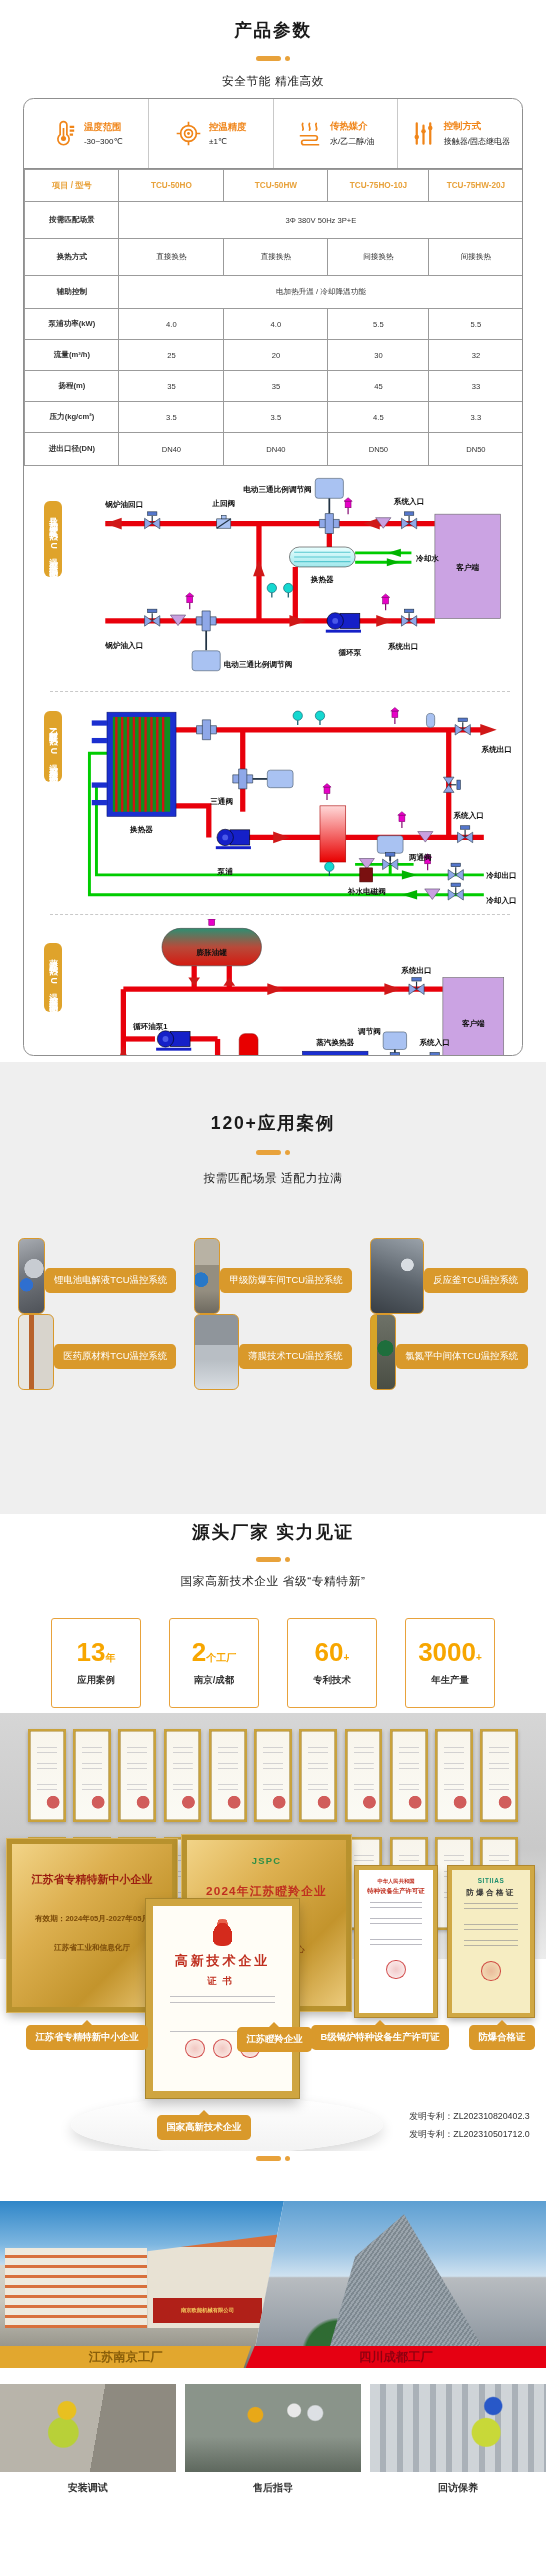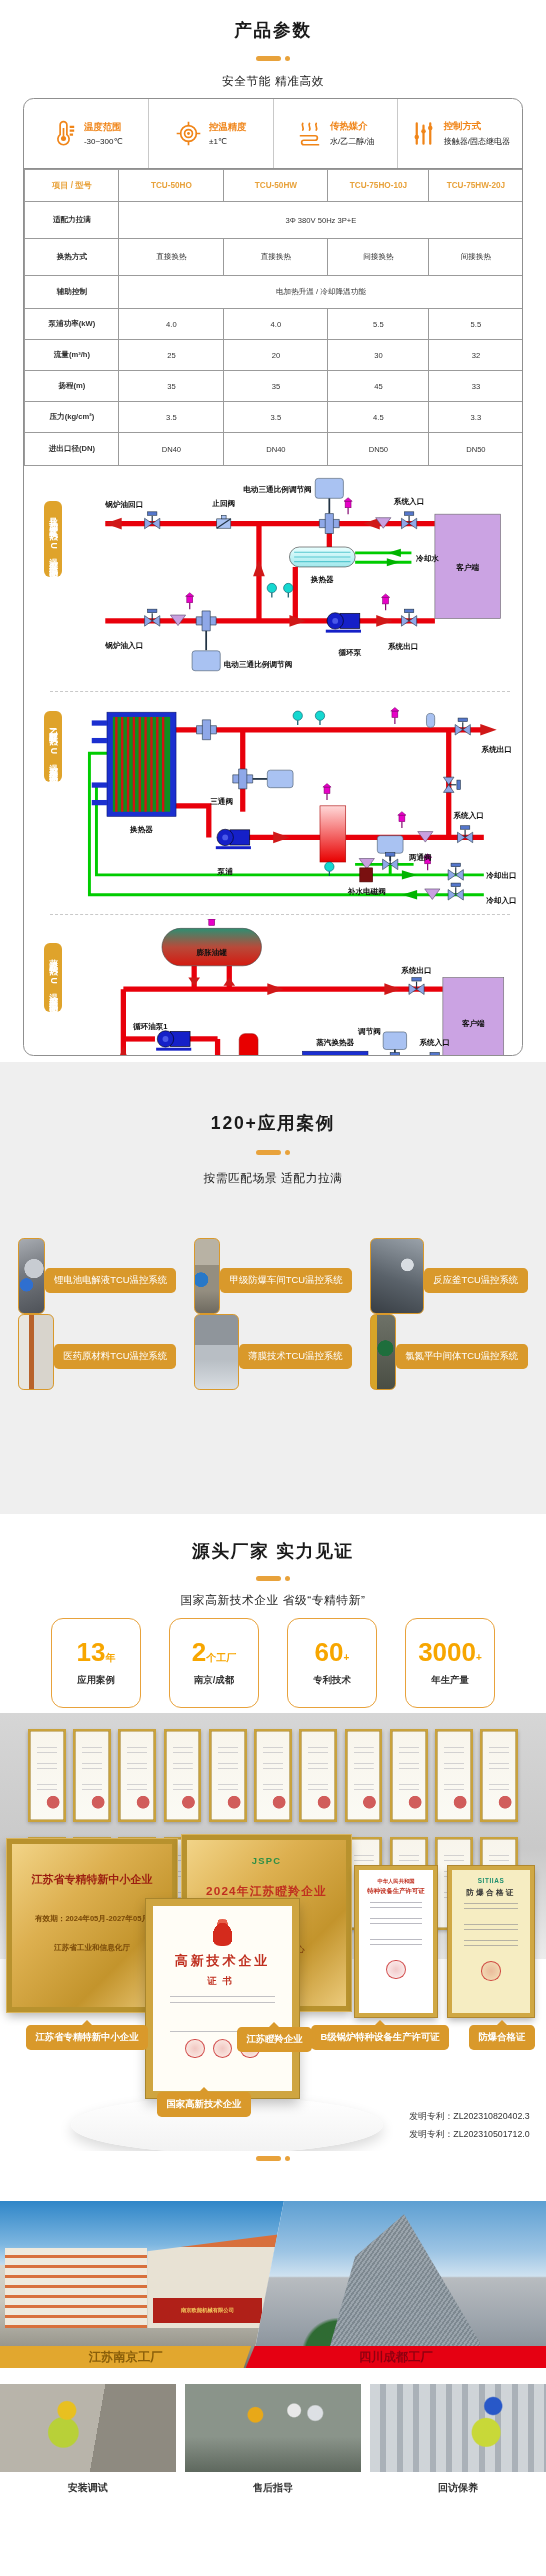--- a/index.html
+++ b/index.html
@@ -48,25 +48,25 @@
   .case .photo{width:158px;height:76px;border:1.2px solid #D9992B;border-radius:5.9px;box-sizing:border-box}
   .case .cap{margin-top:26px;margin-bottom:16.4px;background:#D9992B;color:#fff;font-size:9.4px;padding:5.9px 9.4px;border-radius:4.7px;white-space:nowrap}
   .ph{background-color:#888}
   .p1{background:radial-gradient(circle at 30% 62%,#2f6fd0 0 13%,rgba(0,0,0,0) 14%),radial-gradient(circle at 60% 40%,#c8ccd2 0 20%,rgba(0,0,0,0) 21%),linear-gradient(160deg,#a8acb2 0%,#74787e 45%,#4e5258 100%)}
   .p2{background:radial-gradient(circle at 25% 55%,#2878c8 0 16%,rgba(0,0,0,0) 17%),linear-gradient(180deg,#b8b2a4 0 35%,#948e80 35% 70%,#6e6a60 100%)}
   .p3{background:radial-gradient(circle at 70% 35%,#d8dde2 0 10%,rgba(0,0,0,0) 11%),linear-gradient(200deg,#9aa2aa 0%,#5a626a 55%,#383e44 100%)}
   .p4{background:linear-gradient(90deg,#e8e6e0 0 30%,#b8622a 30% 45%,#d8d4cc 45% 100%),linear-gradient(#cfcbc3,#9d9991)}
   .p5{background:linear-gradient(180deg,#8f959b 0 40%,#b8bec4 40% 60%,#d8dde2 100%)}
   .p6{background:radial-gradient(circle at 60% 45%,#1e6e3c 0 18%,rgba(0,0,0,0) 19%),repeating-linear-gradient(90deg,#d8a428 0 5.9px,rgba(0,0,0,0) 5.9px 35px),linear-gradient(180deg,#6e7268 0%,#4a4e44 100%)}
   
-  .s-title{padding-top:25px}
+  .s-title{padding-top:6px}
   .s-dash{margin-top:13px}
   .s-sub{margin-top:11.7px}
   .stats{position:absolute;left:0;right:0;top:104px;display:flex;justify-content:center;gap:28px}
-  .stat{width:88px;height:88px;border:0.6px solid #E8A23B;border-radius:12px;display:flex;flex-direction:column;align-items:center;justify-content:center;background:#fff}
+  .stat{width:88px;height:88px;border:0.6px solid #E8A23B;border-radius:3px;display:flex;flex-direction:column;align-items:center;justify-content:center;background:#fff}
   .stat .num{color:#F7A600;font-weight:bold;font-size:26px;line-height:1}
   .stat .num .sfx{font-size:10px;font-weight:bold}
   .stat .lab{margin-top:8.2px;font-size:9.4px;color:#333;font-weight:bold}
   .wall{position:absolute;left:0;right:0;top:199px;height:246px;background:linear-gradient(180deg,#d6d6d6 0%,#c9c9c9 55%,#ececec 100%)}
   .wrow{position:absolute;left:28px;right:28px;display:flex;gap:7.6px}
   .wrow1{top:16.4px}.wrow2{top:124px}
   .mini{flex:1;height:89px;border:2.3px solid #C9A23C;box-shadow:inset 0 0 0 0.6px #a8862e,0 1.8px 3.5px rgba(0,0,0,.25);background:
     radial-gradient(circle at 68% 80%,rgba(195,40,40,.75) 0 8%,rgba(0,0,0,0) 9%),
     repeating-linear-gradient(180deg,rgba(140,140,155,.35) 0 0.6px,rgba(0,0,0,0) 0.6px 5.3px) 50% 40%/60% 55% no-repeat,
     linear-gradient(#f8f5ec,#fbfaf4)}
@@ -95,21 +95,21 @@
   .cc-lines{margin:8.2px auto 0;width:76%;height:37px;background:repeating-linear-gradient(180deg,rgba(120,120,135,.45) 0 0.6px,rgba(0,0,0,0) 0.6px 5.9px)}
   .cc-seals{display:flex;justify-content:center;gap:8.2px;margin-top:5.9px}
   .cc-seals .seal{margin:0}
   .pedestal{position:absolute;left:71px;top:583px;width:312px;height:56px;border-radius:50%;background:linear-gradient(#ffffff,#f2f2f2);box-shadow:0 5.9px 13px rgba(0,0,0,.15)}
   .cap-tag{position:absolute;background:#D9992B;color:#fff;font-size:9.4px;font-weight:bold;padding:5.9px 9.4px;border-radius:4.7px;white-space:nowrap}
   .cap-tag::before{content:"";position:absolute;top:-5.3px;left:50%;margin-left:-5.3px;border-left:5.3px solid transparent;border-right:5.3px solid transparent;border-bottom:5.9px solid #D9992B}
   .capt1{left:26px;top:511px}
   .capt2{left:237px;top:513px}
   .capt3{left:311px;top:511px}
   .capt4{left:469px;top:511px}
-  .capt5{left:157px;top:578px}
+  .capt5{left:157px;top:601px}
   .patents{position:absolute;right:16.4px;top:593px;text-align:right;font-size:8.8px;color:#333;line-height:2.1}
   
   .f-dash{margin-top:4.7px}
   .f-title{margin-top:9.4px;font-size:15.2px}
   .f-photos{position:absolute;left:0;right:0;top:50px;height:167px}
   .fp{position:absolute;top:0;bottom:0}
   .fp-left{left:0;right:0;clip-path:polygon(0 0,52% 0,46% 100%,0 100%);background:
     linear-gradient(180deg,#2f86c8 0%,#7db6e0 26%,#c2dcee 38%,#d8d6cc 38.5%,#c9c7bd 60%,#9a988e 86%,#6f6d65 100%)}
   .fp-right{left:0;right:0;clip-path:polygon(52% 0,100% 0,100% 100%,46% 100%);background:
     radial-gradient(circle at 62% 92%,#2f6b33 0 9%,rgba(0,0,0,0) 10%),
@@ -212,21 +212,21 @@
         </colgroup>
       <tbody>
           <tr class="h">
         <td>项目 / 型号</td>
         <td>TCU-50HO</td>
         <td>TCU-50HW</td>
         <td>TCU-75HO-10J</td>
         <td>TCU-75HW-20J</td>
       </tr>
       <tr style="height:37px">
-        <td class="lbl">适配力拉满</td>
+        <td class="lbl">按需匹配场景</td>
         <td colspan="4">3Φ 380V 50Hz 3P+E</td>
       </tr>
       <tr style="height:37px">
         <td class="lbl">换热方式</td>
         <td>直接换热</td>
         <td>直接换热</td>
         <td>间接换热</td>
         <td>间接换热</td>
       </tr>
       <tr style="height:33px">

